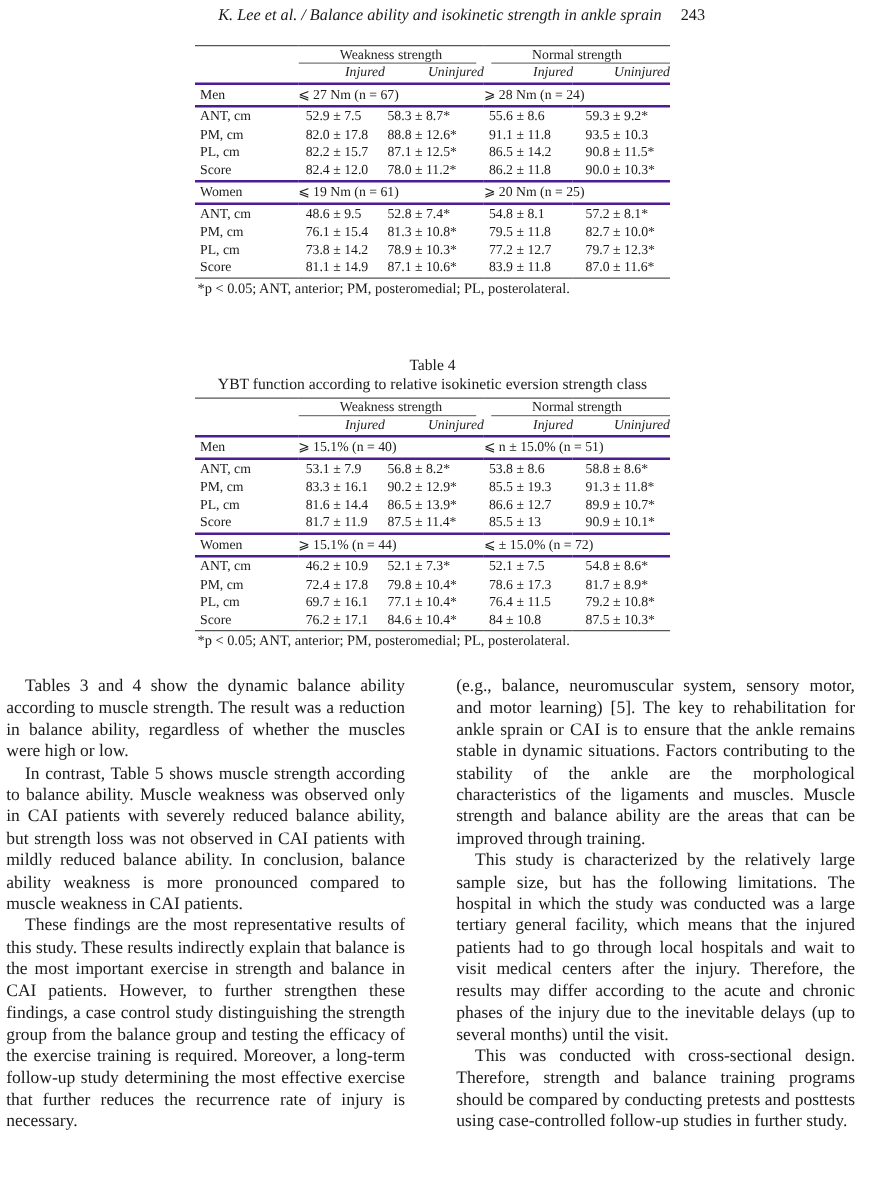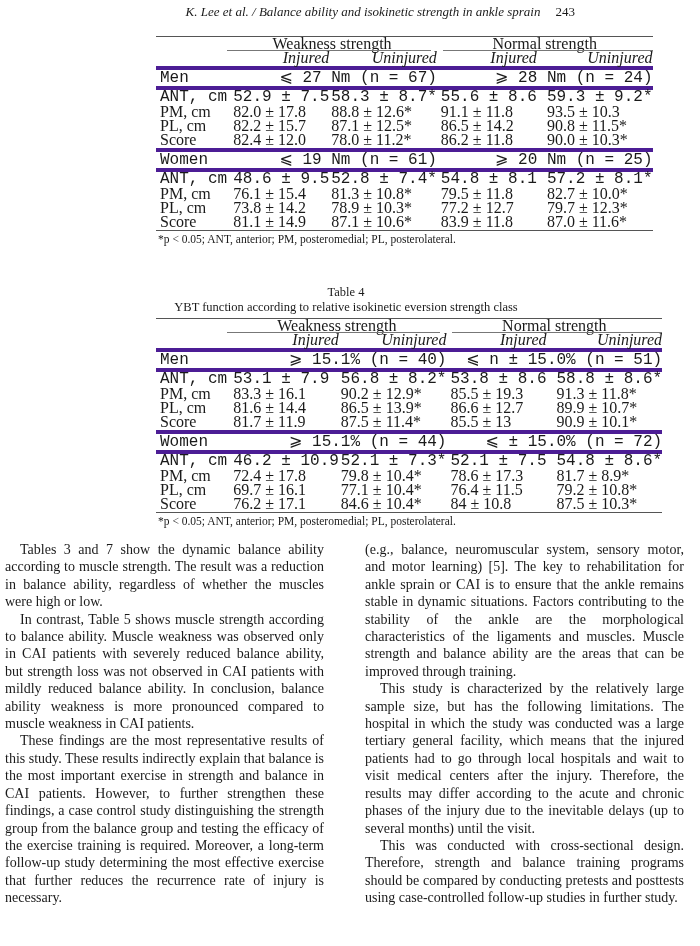--- a/index.html
+++ b/index.html
@@ -1,60 +1,60 @@
 <!DOCTYPE html>
 <html><head>
 <meta charset="utf-8">
 <style>
   html, body { margin: 0; padding: 0; background: #ffffff; }
   body {
     width: 700px; height: 946px; position: relative; overflow: hidden;
     font-family: "Liberation Serif", "DejaVu Serif", serif; color: #1a1a1a;
   }
   .running-head {
-    position: absolute; top: 2px; left: 13px; width: 580px; height: 20px;
+    position: absolute; top: 2px; left: 2px; width: 580px; height: 20px;
     font-size: 13px;
   }
   .running-head .title {
     position: absolute; left: 0; width: 700px; text-align: center; font-style: italic; top: 2px;
   }
   .running-head .page-num { position: absolute; right: 18px; top: 2px; }
 
   .table-block { position: absolute; left: 156px; width: 380px; }
   .table-caption { text-align: center; font-size: 12.5px; line-height: 15px; }
   .table-caption .label { display: block; }
   .table-caption .desc { display: block; white-space: nowrap; margin-left: -30px; margin-right: -30px; }
 
   table.data {
-    border-collapse: collapse; width: 380px; font-size: 16px; margin-top: 3px;
+    border-collapse: collapse; width: 380px; font-size: 11px; margin-top: 3px;
   }
   table.data td, table.data th { padding: 0; line-height: 14.4px; white-space: nowrap; font-weight: normal; }
   table.data th.grp { text-align: center; }
   table.data th.sub { text-align: right; font-style: italic; }
   .c0 { width: 80px; text-align: left; padding-left: 4px !important; }
   .c1 { width: 70px; }
   .c2 { width: 80px; }
   .c3 { width: 72px; }
   .c4 { width: 78px; }
   td.v { text-align: left; }
   td.v1 { padding-left: 6px !important; }
   td.v2 { padding-left: 2px !important; }
   td.v3 { padding-left: 4px !important; }
   td.v4 { padding-left: 10px !important; }
   tr.toprule td, tr.toprule th { border-top: 1.5px solid #555; }
-  tr.midrule td { border-top: 4px solid #4c1d95; font-family: Liberation Mono, monospace; }
+  tr.midrule td { border-top: 2px solid #4c1d95; }
   tr.bottomrule td { border-bottom: 1.5px solid #555; }
   .cmid { position: relative; }
   .cmid::after {
     content: ""; position: absolute; left: 0; right: 0; bottom: 0; border-bottom: 1px solid #777;
   }
   .cmid.left::after { right: 6px; }
   .cmid.right::after { left: 6px; }
   tr.grouphead td { padding-top: 1px !important; padding-bottom: 1px !important; }
-  tr.grouphead td.span { text-align: right; }
+  tr.grouphead td.span { text-align: left; }
   .table-note { font-size: 11.5px; margin-top: 2px; padding-left: 2px; }
 
   .col { position: absolute; top: 541px; width: 319px; font-size: 14px; line-height: 17.4px; text-align: justify; }
   .col.left { left: 5px; }
   .col.right { left: 365px; }
   .col p { margin: 0; text-indent: 15px; }
   .col p.cont { text-indent: 0; }
 </style>
 </head>
 <body>
@@ -234,21 +234,21 @@
       <td class="v v2">84.6 ± 10.4*</td>
       <td class="v v3">84 ± 10.8</td>
       <td class="v v4">87.5 ± 10.3*</td>
     </tr>
   </tbody>
     </table>
   <div class="table-note">*p &lt; 0.05; ANT, anterior; PM, posteromedial; PL, posterolateral.</div>
 </div>
 
 <div class="col left">
-  <p>Tables 3 and 7 show the dynamic balance ability according to muscle strength. The result was a reduction in balance ability, regardless of whether the muscles were high or low.</p>
+  <p>Tables 3 and 4 show the dynamic balance ability according to muscle strength. The result was a reduction in balance ability, regardless of whether the muscles were high or low.</p>
   <p>In contrast, Table 5 shows muscle strength according to balance ability. Muscle weakness was observed only in CAI patients with severely reduced balance ability, but strength loss was not observed in CAI patients with mildly reduced balance ability. In conclusion, balance ability weakness is more pronounced compared to muscle weakness in CAI patients.</p>
   <p>These findings are the most representative results of this study. These results indirectly explain that balance is the most important exercise in strength and balance in CAI patients. However, to further strengthen these findings, a case control study distinguishing the strength group from the balance group and testing the efficacy of the exercise training is required. Moreover, a long-term follow-up study determining the most effective exercise that further reduces the recurrence rate of injury is necessary.</p>
 </div>
 
 <div class="col right">
   <p class="cont">(e.g., balance, neuromuscular system, sensory motor, and motor learning) [5]. The key to rehabilitation for ankle sprain or CAI is to ensure that the ankle remains stable in dynamic situations. Factors contributing to the stability of the ankle are the morphological characteristics of the ligaments and muscles. Muscle strength and balance ability are the areas that can be improved through training.</p>
   <p>This study is characterized by the relatively large sample size, but has the following limitations. The hospital in which the study was conducted was a large tertiary general facility, which means that the injured patients had to go through local hospitals and wait to visit medical centers after the injury. Therefore, the results may differ according to the acute and chronic phases of the injury due to the inevitable delays (up to several months) until the visit.</p>
   <p>This was conducted with cross-sectional design. Therefore, strength and balance training programs should be compared by conducting pretests and posttests using case-controlled follow-up studies in further study.</p>
 </div>
 

